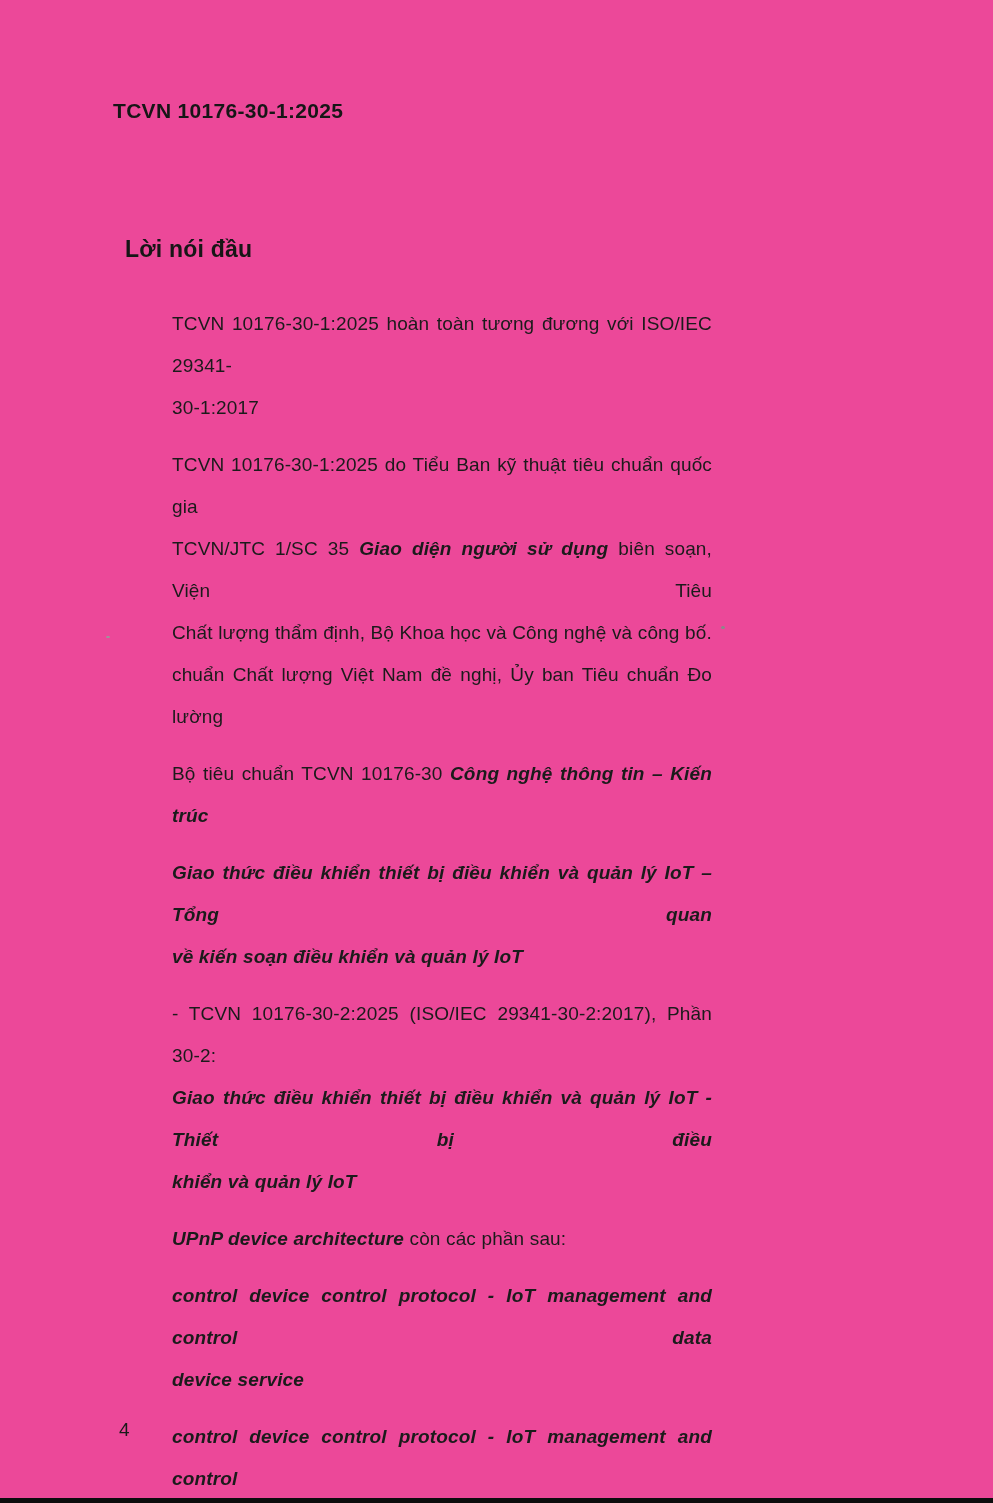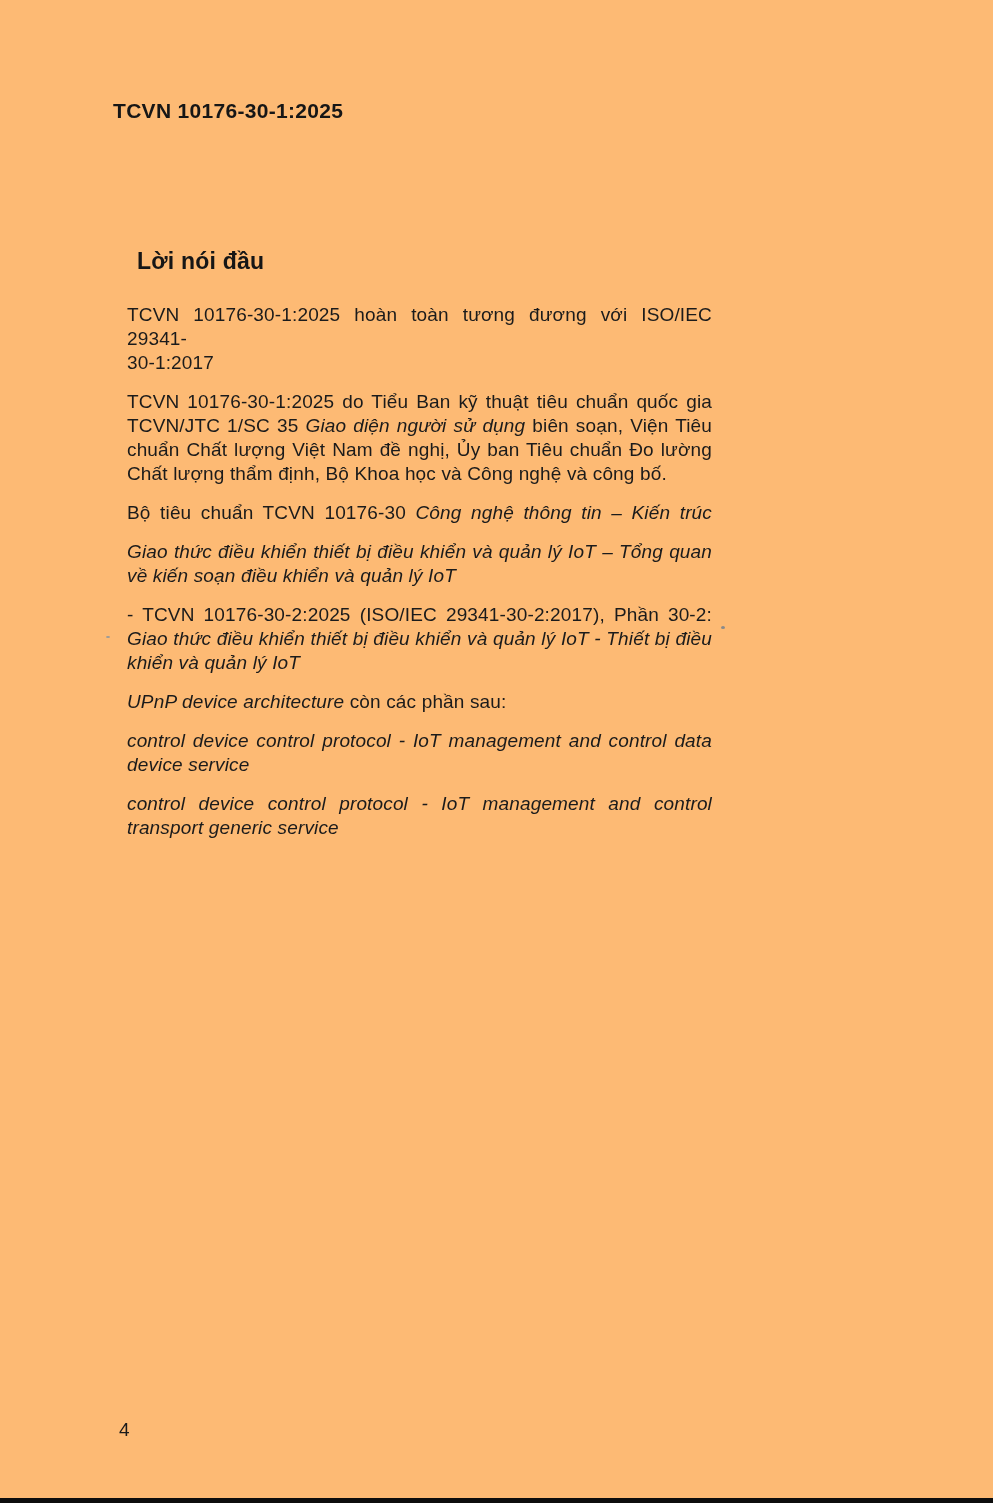--- a/index.html
+++ b/index.html
@@ -4,69 +4,71 @@
 <style>
   html, body {
     margin: 0;
     padding: 0;
     background: #ffffff;
   }
   .page {
     position: relative;
     width: 993px;
     height: 1503px;
-    background: #fdba74;
+    background: #ec4899;
     overflow: hidden;
     font-family: "Liberation Sans", "DejaVu Sans", sans-serif;
     color: #1b1b1b;
   }
   .doc-code {
     position: absolute;
     left: 113px;
     top: 99px;
     font-size: 21px;
     font-weight: 700;
     letter-spacing: 0.3px;
     color: #161616;
     white-space: nowrap;
   }
   .section-title {
     position: absolute;
     left: 125px;
     top: 236px;
-    margin: 12px;
+    margin: 0;
     font-size: 23px;
     font-weight: 700;
     letter-spacing: 0.2px;
     color: #161616;
     white-space: nowrap;
   }
   .body-text {
     position: absolute;
     left: 127px;
     top: 303px;
     width: 585px;
   }
   .para {
     margin: 0 0 15px 0;
   }
   .line {
     font-size: 19px;
-    line-height: 24px;
+    line-height: 42px;
     letter-spacing: 0.15px;
     text-align: justify;
     text-align-last: justify;
     text-justify: inter-word;
     color: #1b1b1b;
+    margin-left: 45px;
   }
   .line.last {
     text-align-last: left;
   }
   .it {
     font-style: italic;
+    font-weight: bold;
   }
   .page-number {
     position: absolute;
     left: 119px;
     top: 1419px;
     font-size: 19px;
     color: #1a1a1a;
   }
   .scan-bottom-bar {
     position: absolute;
@@ -104,22 +106,22 @@
   <h1 class="section-title">Lời nói đầu</h1>
 
   <div class="body-text">
       <div class="para">
         <div class="line"><span>TCVN 10176-30-1:2025 hoàn toàn tương đương với ISO/IEC 29341-</span></div>
         <div class="line last"><span>30-1:2017</span></div>
       </div>
       <div class="para">
         <div class="line"><span>TCVN 10176-30-1:2025 do Tiểu Ban kỹ thuật tiêu chuẩn quốc gia</span></div>
         <div class="line"><span>TCVN/JTC 1/SC 35 </span><span class="it">Giao diện người sử dụng</span><span> biên soạn, Viện Tiêu</span></div>
+        <div class="line last"><span>Chất lượng thẩm định, Bộ Khoa học và Công nghệ và công bố.</span></div>
         <div class="line"><span>chuẩn Chất lượng Việt Nam đề nghị, Ủy ban Tiêu chuẩn Đo lường</span></div>
-        <div class="line last"><span>Chất lượng thẩm định, Bộ Khoa học và Công nghệ và công bố.</span></div>
       </div>
       <div class="para">
         <div class="line"><span>Bộ tiêu chuẩn TCVN 10176-30 </span><span class="it">Công nghệ thông tin – Kiến trúc</span></div>
       </div>
       <div class="para">
         <div class="line"><span class="it">Giao thức điều khiển thiết bị điều khiển và quản lý IoT – Tổng quan</span></div>
         <div class="line last"><span class="it">về kiến soạn điều khiển và quản lý IoT</span></div>
       </div>
       <div class="para">
         <div class="line"><span>- TCVN 10176-30-2:2025 (ISO/IEC 29341-30-2:2017), Phần 30-2:</span></div>

